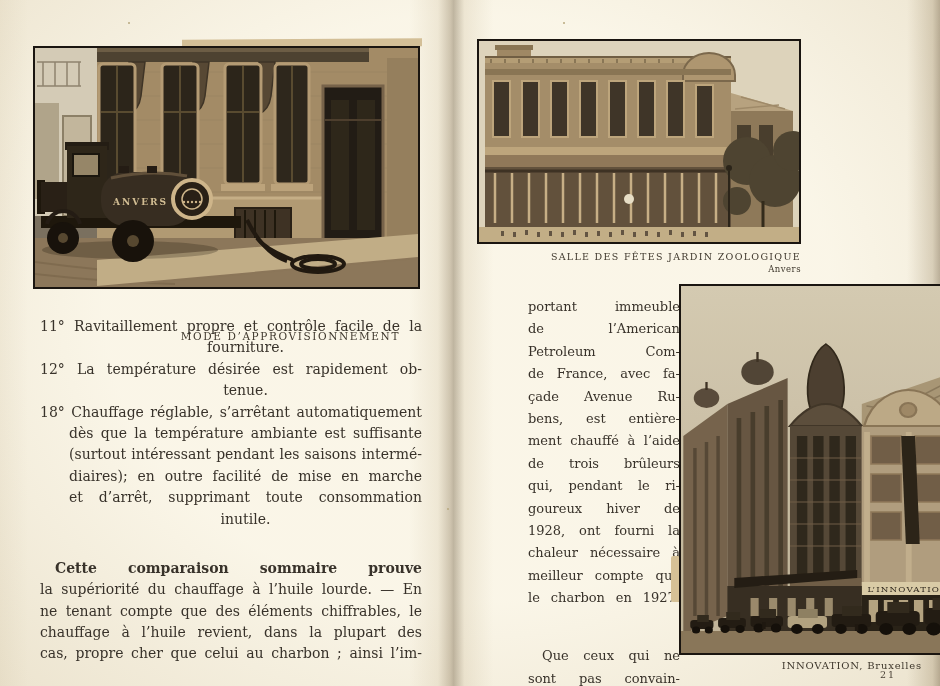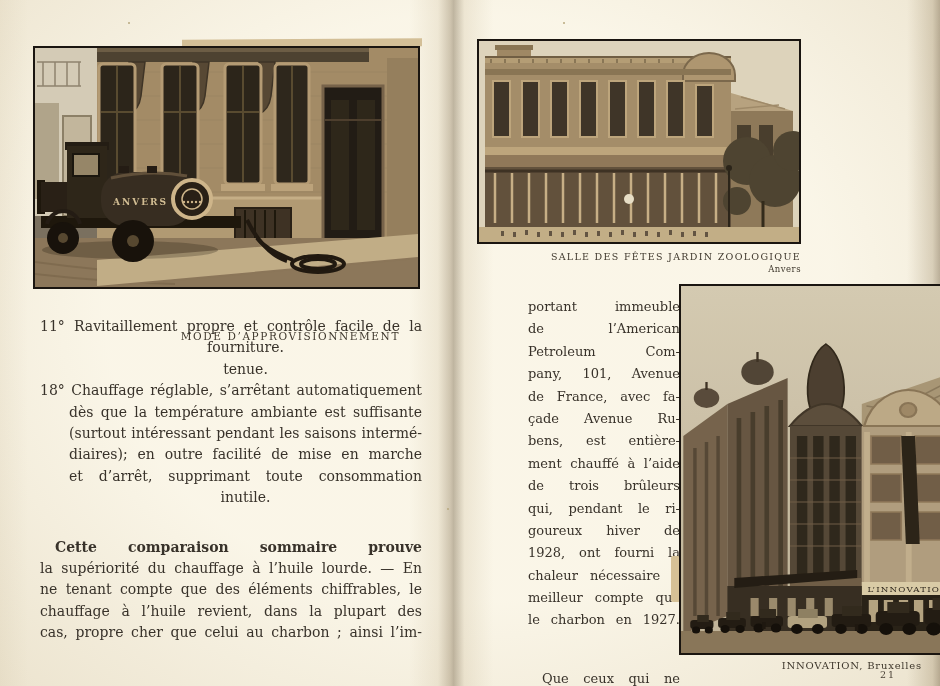--- a/index.html
+++ b/index.html
@@ -177,20 +177,21 @@
         </g>
         <rect x="0" y="0" width="383" height="239" fill="#8b7250" opacity=".05"></rect>
       </svg>
     </div>
 
     <div class="caption cap-main" style="left:14px;top:296px;width:386px;margin-top:34px;">MODE D’APPROVISIONNEMENT</div>
 
     <div class="textblock lt">
         <div class="jline num">11° Ravitaillement propre et contrôle facile de la</div>
         <div class="jline cont short">fourniture.</div>
+        <div class="jline num">12° La température désirée est rapidement ob-</div>
         <div class="jline cont short">tenue.</div>
         <div class="jline num">18° Chauffage réglable, s’arrêtant automatiquement</div>
         <div class="jline cont">dès que la température ambiante est suffisante</div>
         <div class="jline cont">(surtout intéressant pendant les saisons intermé-</div>
         <div class="jline cont">diaires); en outre facilité de mise en marche</div>
         <div class="jline cont">et d’arrêt, supprimant toute consommation</div>
         <div class="jline cont short">inutile.</div>
         <div class="jline ind gap">Cette comparaison sommaire prouve nettement</div>
         <div class="jline">la supériorité du chauffage à l’huile lourde. — En</div>
         <div class="jline">ne tenant compte que des éléments chiffrables, le</div>
@@ -310,21 +311,20 @@
       </svg>
     </div>
 
     <div class="caption cap-zoo" style="left:477px;top:251px;width:324px;">SALLE DES FÊTES JARDIN ZOOLOGIQUE</div>
     <div class="caption cap-sub" style="left:477px;top:264px;width:324px;">Anvers</div>
 
     <div class="textblock rt">
         <div class="jline">portant immeuble</div>
         <div class="jline">de l’American</div>
         <div class="jline">Petroleum Com-</div>
-        <div class="jline">pany, 101, Avenue</div>
         <div class="jline">de France, avec fa-</div>
         <div class="jline">çade Avenue Ru-</div>
         <div class="jline">bens, est entière-</div>
         <div class="jline">ment chauffé à l’aide</div>
         <div class="jline">de trois brûleurs</div>
         <div class="jline">qui, pendant le ri-</div>
         <div class="jline">goureux hiver de</div>
         <div class="jline">1928, ont fourni la</div>
         <div class="jline">chaleur nécessaire à</div>
         <div class="jline">meilleur compte que</div>

